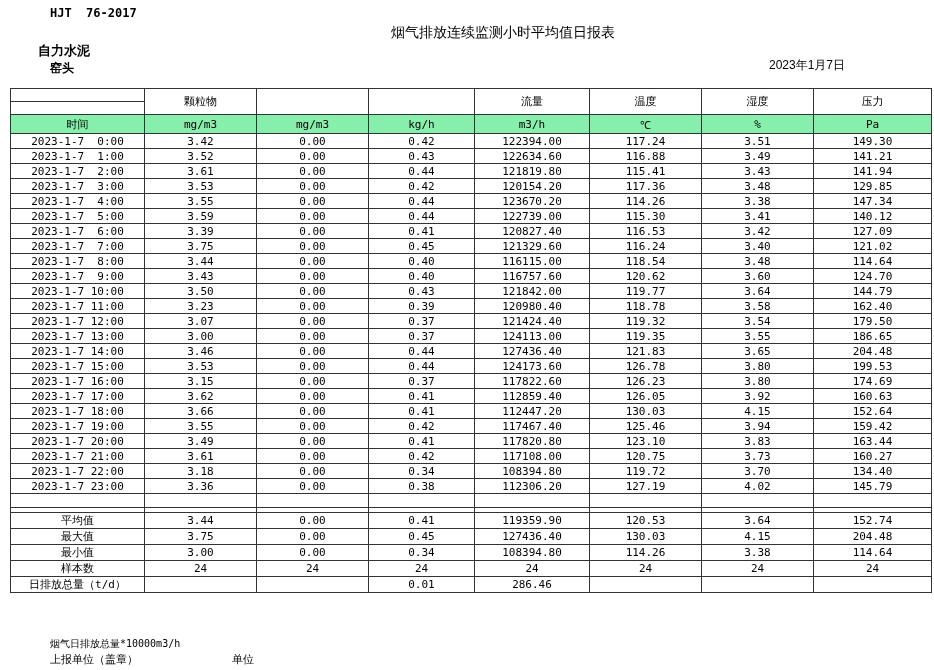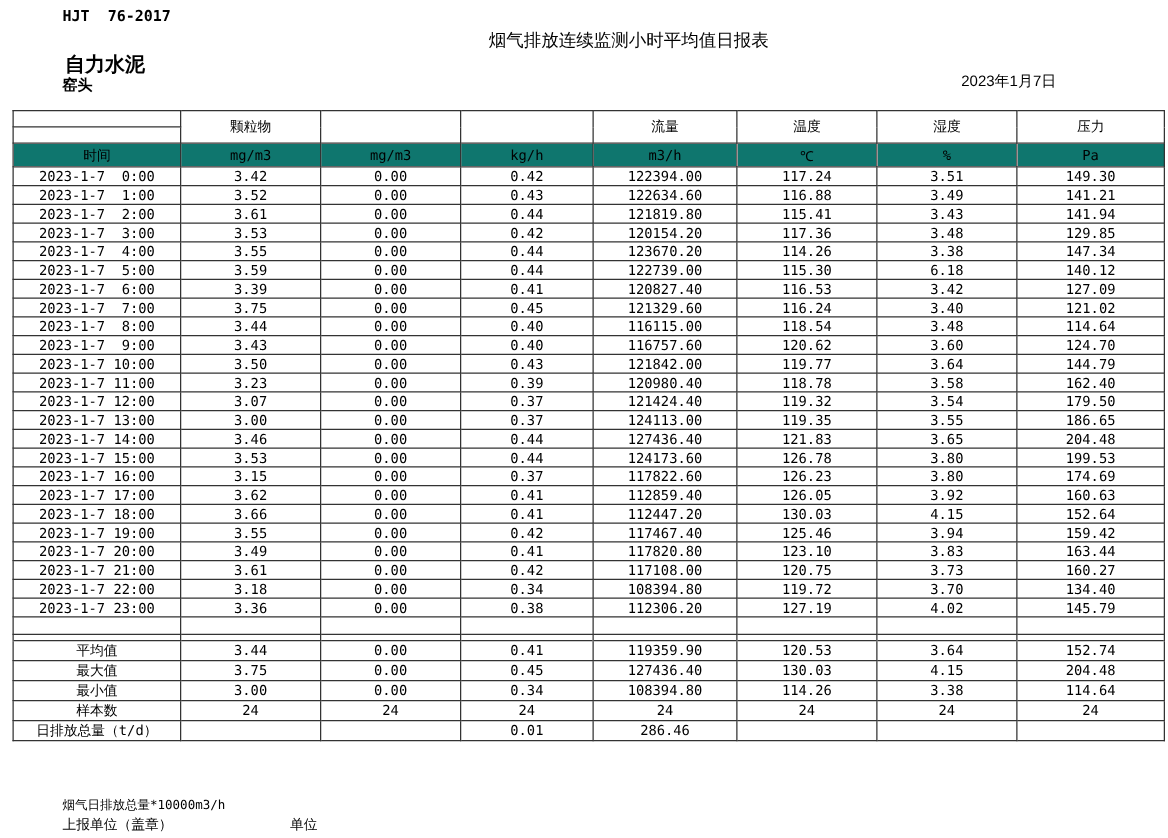--- a/index.html
+++ b/index.html
@@ -5,36 +5,36 @@
   * { margin:0; padding:0; box-sizing:border-box; }
   html,body { background:#ffffff; }
   body {
     width:934px; height:670px; position:relative; overflow:hidden;
     font-family:"Liberation Sans","DejaVu Sans",sans-serif; color:#000;
   }
   .abs { position:absolute;margin-left:36px; }
   .doc-code { left:14px; top:6px; font-size:12px; font-weight:bold; white-space:pre;
               font-family:"DejaVu Sans Mono",monospace; }
   .title   { left:0; top:24px; width:934px; text-align:center; font-size:14px; font-weight:normal; }
-  .company { left:16px; top:42px; font-size:16px; font-weight:bold; }
+  .company { left:2px; top:42px; font-size:13px; font-weight:bold; }
   .mpoint  { left:14px; top:60px; font-size:12px; font-weight:bold; }
   .rdate   { left:716px; top:57px; width:110px; text-align:center; font-size:12px; }
 
   table.report {
     position:absolute; left:10px; top:88px;
     border-collapse:collapse; table-layout:fixed; width:921px;
     font-size:11px;
   }
   table.report td {
     border:1px solid #333; text-align:center; vertical-align:middle;
     padding:0; overflow:hidden;
     font-family:"DejaVu Sans Mono","Liberation Sans",monospace;
   }
   tr.grp td  { height:13px; font-family:"Liberation Sans","DejaVu Sans",sans-serif;margin-top:28px; }
-  tr.units td{ height:19px; background:#0f766e; }
+  tr.units td{ height:19px; background:#86efac; }
   tr.datarow td { height:15px; }
   tr.seprow td  { height:14px; }
   tr.sep2 td { height:5px; border-top:none; border-bottom:none; }
   tr.sumrow td { height:15px; }
   td.time { white-space:pre; }
   td.label { font-family:"Liberation Sans","DejaVu Sans",sans-serif; }
   td.nb { border-bottom:none; }
 
   .footer-note  { left:14px; top:637px; font-size:10px;
                   font-family:"DejaVu Sans Mono","Liberation Sans",monospace; }
@@ -137,21 +137,21 @@
         <td>3.38</td>
         <td>147.34</td>
       </tr>
       <tr class="datarow">
         <td class="time">2023-1-7  5:00</td>
         <td>3.59</td>
         <td>0.00</td>
         <td>0.44</td>
         <td>122739.00</td>
         <td>115.30</td>
-        <td>6.18</td>
+        <td>3.41</td>
         <td>140.12</td>
       </tr>
       <tr class="datarow">
         <td class="time">2023-1-7  6:00</td>
         <td>3.39</td>
         <td>0.00</td>
         <td>0.41</td>
         <td>120827.40</td>
         <td>116.53</td>
         <td>3.42</td>

